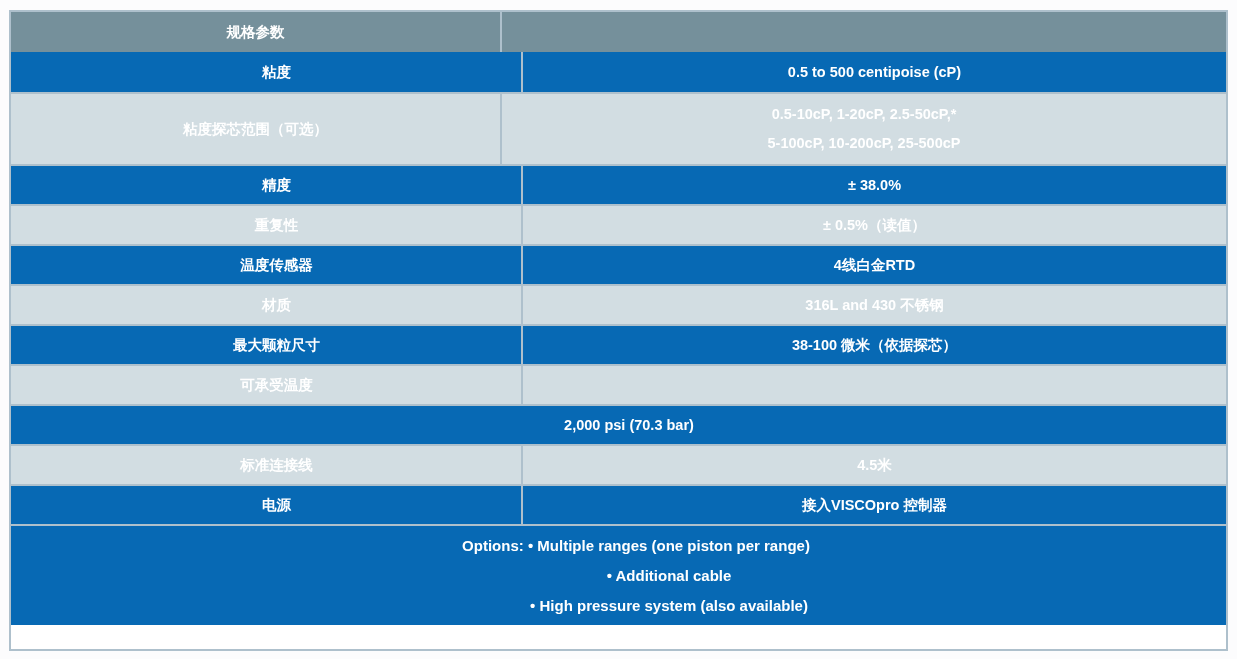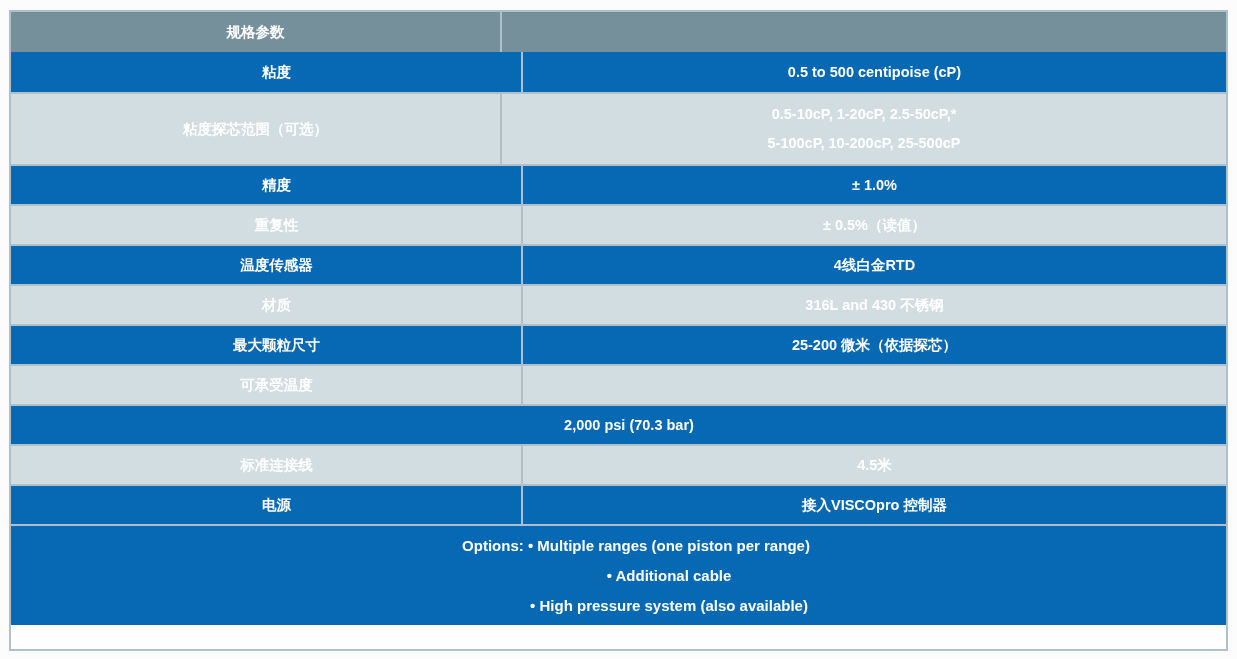--- a/index.html
+++ b/index.html
@@ -77,41 +77,41 @@
         </div>
       </div><div class="row bg-light row-double">
         <div class="cell label-cell">粘度探芯范围（可选）</div>
         <div class="cell value-cell">
           <div class="value-line">0.5-10cP, 1-20cP, 2.5-50cP,*</div>
           <div class="value-line">5-100cP, 10-200cP, 25-500cP</div>
         </div>
       </div><div class="row bg-blue row-single">
         <div class="cell label-cell">精度</div>
         <div class="cell value-cell">
-          <div class="value-line">± 1.0%</div>
+          <div class="value-line">± 38.0%</div>
         </div>
       </div><div class="row bg-light row-single">
         <div class="cell label-cell">重复性</div>
         <div class="cell value-cell">
           <div class="value-line">± 0.5%（读值）</div>
         </div>
       </div><div class="row bg-blue row-single">
         <div class="cell label-cell">温度传感器</div>
         <div class="cell value-cell">
           <div class="value-line">4线白金RTD</div>
         </div>
       </div><div class="row bg-light row-single">
         <div class="cell label-cell">材质</div>
         <div class="cell value-cell">
           <div class="value-line">316L and 430 不锈钢</div>
         </div>
       </div><div class="row bg-blue row-single">
         <div class="cell label-cell">最大颗粒尺寸</div>
         <div class="cell value-cell">
-          <div class="value-line">25-200 微米（依据探芯）</div>
+          <div class="value-line">38-100 微米（依据探芯）</div>
         </div>
       </div><div class="row bg-light row-single">
         <div class="cell label-cell">可承受温度</div>
       </div><div class="row bg-blue row-single">
         <div class="cell value-cell">
           <div class="value-line">2,000 psi (70.3 bar)</div>
         </div>
       </div><div class="row bg-light row-single">
         <div class="cell label-cell">标准连接线</div>
         <div class="cell value-cell">

